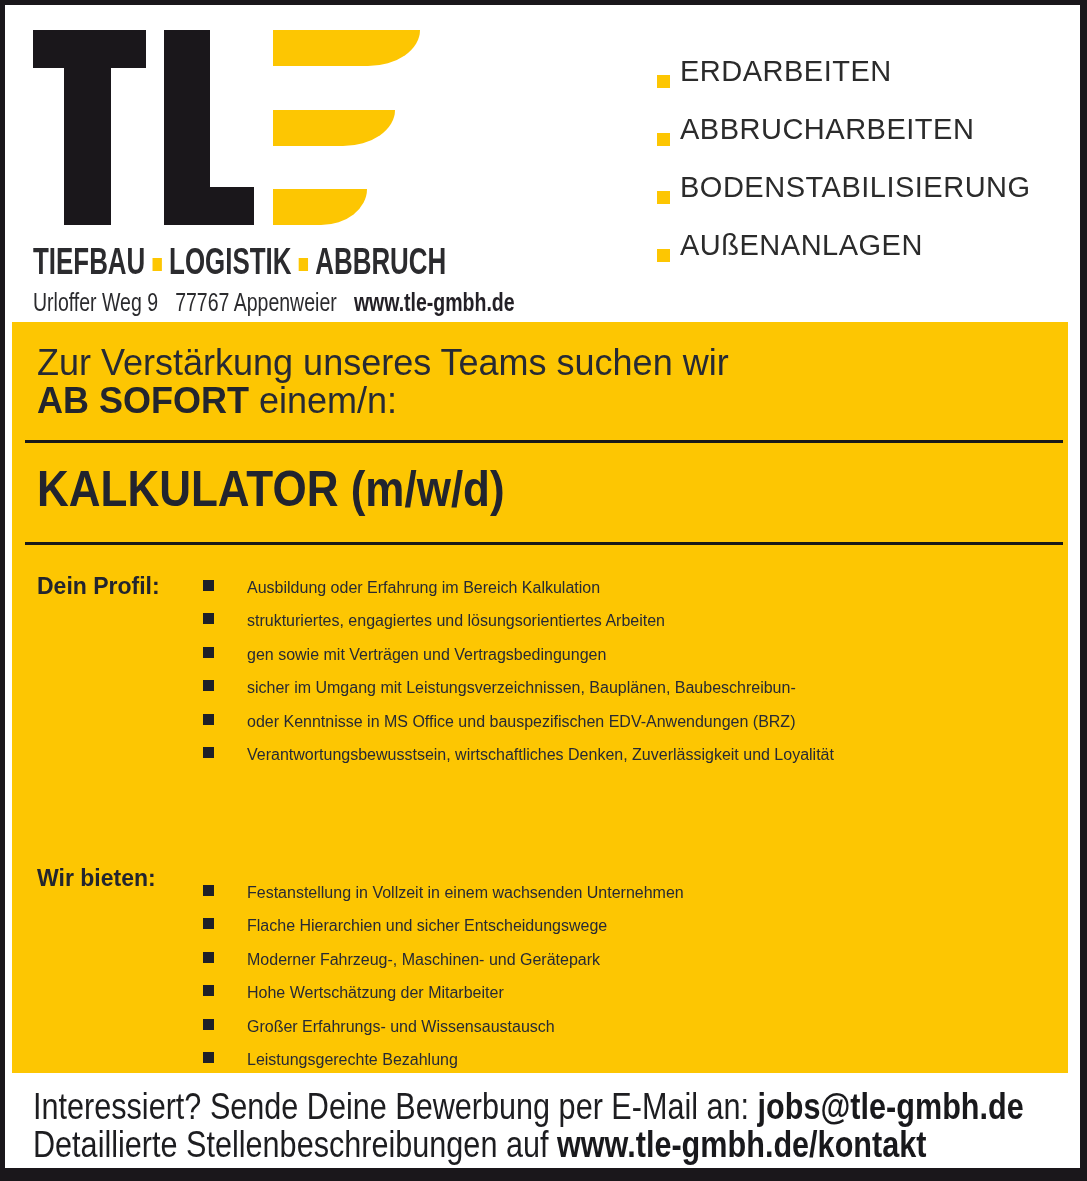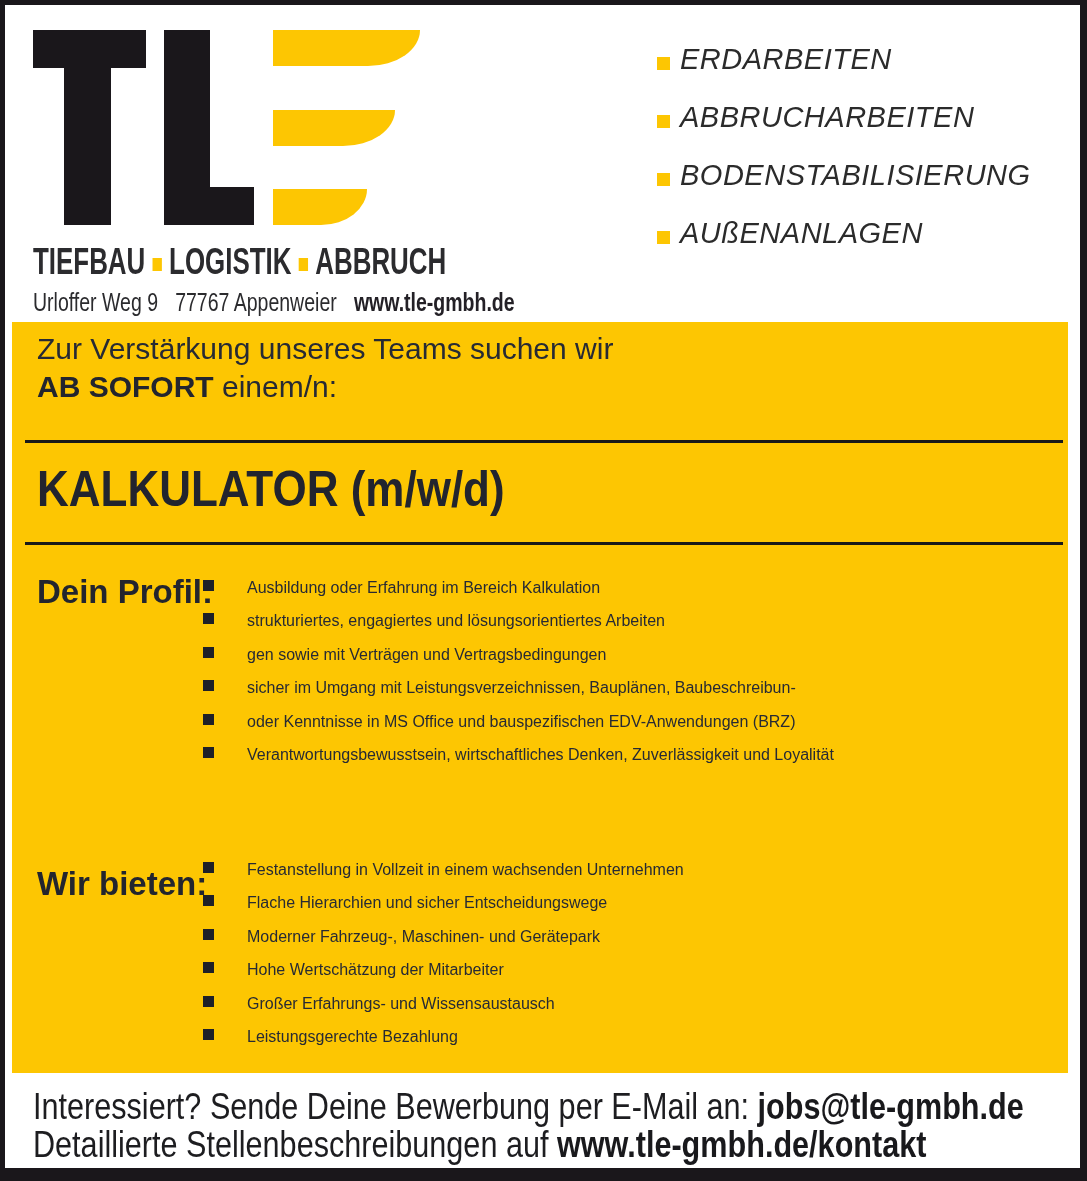--- a/index.html
+++ b/index.html
@@ -31,41 +31,41 @@
              transform:scaleX(0.72); transform-origin:left center; white-space:nowrap; }
   .tagline .sq { width:13px; height:13px; background:#fdc602; margin:4px 10px 0 10px; display:inline-block; }
 
   .address { position:absolute; left:33px; top:288px; font-size:25px; color:#2b2b2e;
              transform:scaleX(0.78); transform-origin:left center; white-space:nowrap; }
   .address .gap { display:inline-block; width:22px; }
   .address b { font-weight:bold; color:#232026; }
 
   
   .services { position:absolute; left:657px; top:30px; list-style:none; }
-  .services li { display:flex; align-items:center; height:58px;font-style:italic; }
+  .services li { display:flex; align-items:flex-end; height:58px; }
   .services .sq { width:13px; height:13px; background:#fdc602; margin-top:9px; margin-right:10px; flex:none; }
   .services .txt { font-size:29px; color:#2b2b2b; letter-spacing:0.5px; white-space:nowrap; }
 
   
   .panel { position:absolute; left:12px; top:322px; width:1056px; height:751px; background:#fdc602; }
-  .intro { position:absolute; left:25px; top:8px; font-size:30px; line-height:38px; color:#272a34; }
+  .intro { position:absolute; left:25px; top:22px; font-size:36px; line-height:38px; color:#272a34; }
   .intro b { font-weight:bold; color:#23252e; }
   .rule { position:absolute; left:13px; width:1038px; height:3px; background:#191919; }
   .rule1 { top:118px; }
   .rule2 { top:220px; }
   .job-title { position:absolute; left:25px; top:138px; font-size:50px; font-weight:bold; color:#22242e;
                transform:scaleX(0.88); transform-origin:left top; white-space:nowrap; }
 
-  .section-label { position:absolute; left:25px; font-size:33px; font-weight:bold; color:#23252e; white-space:nowrap; }
+  .section-label { position:absolute; left:25px; font-size:23px; font-weight:bold; color:#23252e; white-space:nowrap; }
   .lbl-profile { top:251px; }
   .lbl-offer   { top:543px; }
 
   .bullets { position:absolute; left:191px; list-style:none; width:848px; }
   .list-profile { top:249px; }
-  .list-offer   { top:531px; }
+  .list-offer   { top:554px; }
   .bullets li { position:relative; padding-left:44px; font-size:16px; line-height:33.4px; color:#272a34; }
   .bullets li .bsq { position:absolute; left:0; top:9px; width:11px; height:11px; background:#1e2028; }
 
   
   .footer-line { position:absolute; left:33px; font-size:36px; color:#1d1d20;
                  transform:scaleX(0.85); transform-origin:left top; white-space:nowrap; }
   .footer1 { top:1086px; }
   .footer2 { top:1124px; }
   .footer-line b { font-weight:bold; color:#19191c; }
   .footer1 b { margin-left:10px; }

